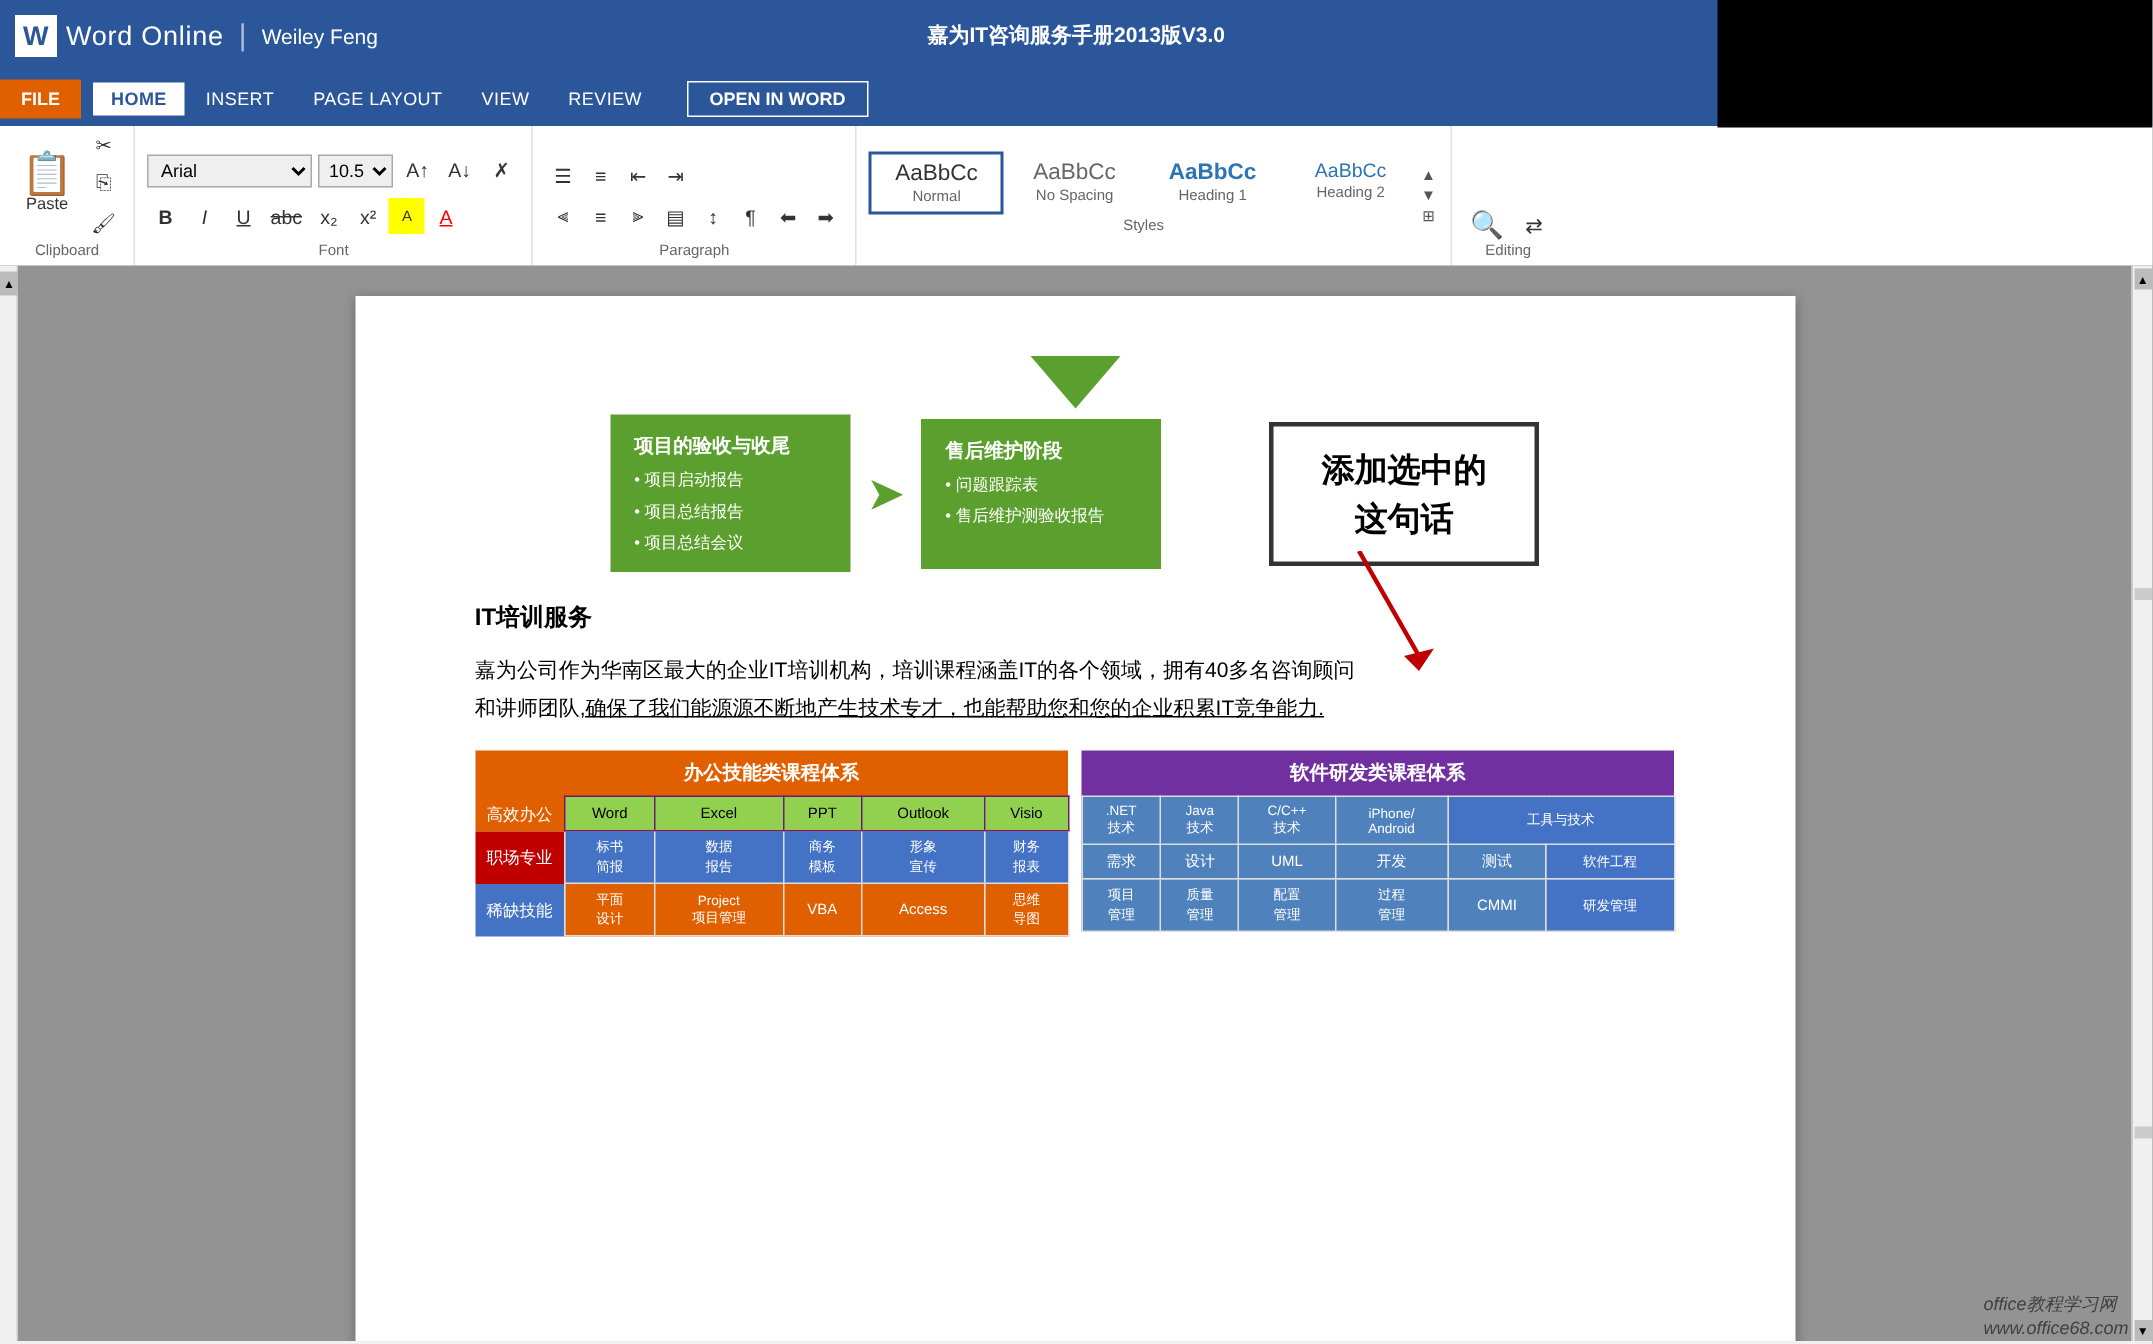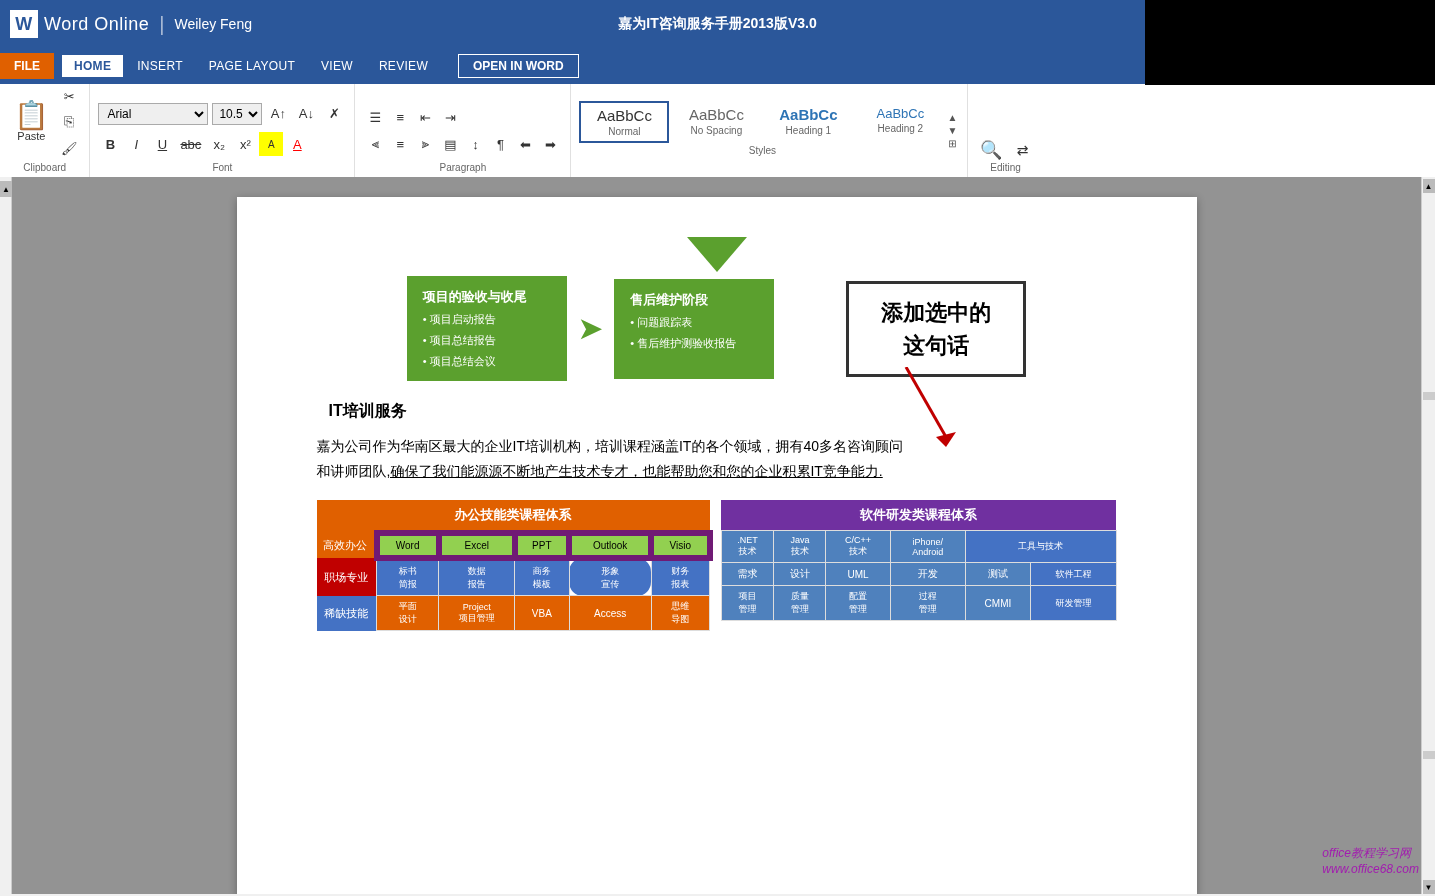--- a/index.html
+++ b/index.html
@@ -319,21 +319,20 @@
     .green-box-title {
       font-weight: bold;
       font-size: 13px;
     }
 
     
     .section-title {
       font-weight: bold;
       font-size: 16px;
       margin-bottom: 12px;
-      margin-left: 12px;
     }
     .section-text {
       font-size: 14px;
       line-height: 1.8;
       margin-bottom: 16px;
     }
     .course-table-header {
       text-align: center;
       padding: 6px;
       color: white;
@@ -366,21 +365,21 @@
       padding: 4px 6px;
       font-size: 11px;
       text-align: center;
       width: 60px;
     }
     .cell-green {
       background: #92d050;
       text-align: center;
       padding: 4px 2px;
       font-size: 10px;
-      border: 6px solid #701a75;
+      border: 1px solid #701a75;
     }
     .cell-blue-dark {
       background: #4472c4;
       color: white;
       text-align: center;
       padding: 4px 2px;
       font-size: 10px;
       border: 1px solid #ddd;
     }
     .cell-orange {
@@ -396,24 +395,24 @@
       color: white;
       text-align: center;
       padding: 4px 2px;
       font-size: 10px;
       border: 1px solid #ddd;
     }
 
     
     .watermark {
       position: fixed;
-      bottom: 20px;
+      bottom: 4px;
       right: 16px;
       font-size: 12px;
-      color: #a21caf;
+      color: #404040;
       font-style: italic;
     }
 
     
     .toolbar-row {
       display: flex;
       align-items: stretch;
       background: white;
     }
 
@@ -650,21 +649,21 @@
                 <td class="cell-green">Excel</td>
                 <td class="cell-green">PPT</td>
                 <td class="cell-green">Outlook</td>
                 <td class="cell-green">Visio</td>
               </tr>
               <tr>
                 <td class="row-header-pink">职场专业</td>
                 <td class="cell-blue-dark" style="font-size:9px;">标书<br>简报</td>
                 <td class="cell-blue-dark" style="font-size:9px;">数据<br>报告</td>
                 <td class="cell-blue-dark" style="font-size:9px;">商务<br>模板</td>
-                <td class="cell-blue-dark" style="font-size:9px;border-radius:14px;">形象<br>宣传</td>
+                <td class="cell-blue-dark" style="font-size:9px;">形象<br>宣传</td>
                 <td class="cell-blue-dark" style="font-size:9px;">财务<br>报表</td>
               </tr>
               <tr>
                 <td class="row-header-blue-light">稀缺技能</td>
                 <td class="cell-orange" style="font-size:9px;">平面<br>设计</td>
                 <td class="cell-orange" style="font-size:9px;">Project<br>项目管理</td>
                 <td class="cell-orange">VBA</td>
                 <td class="cell-orange">Access</td>
                 <td class="cell-orange" style="font-size:9px;">思维<br>导图</td>
               </tr>

